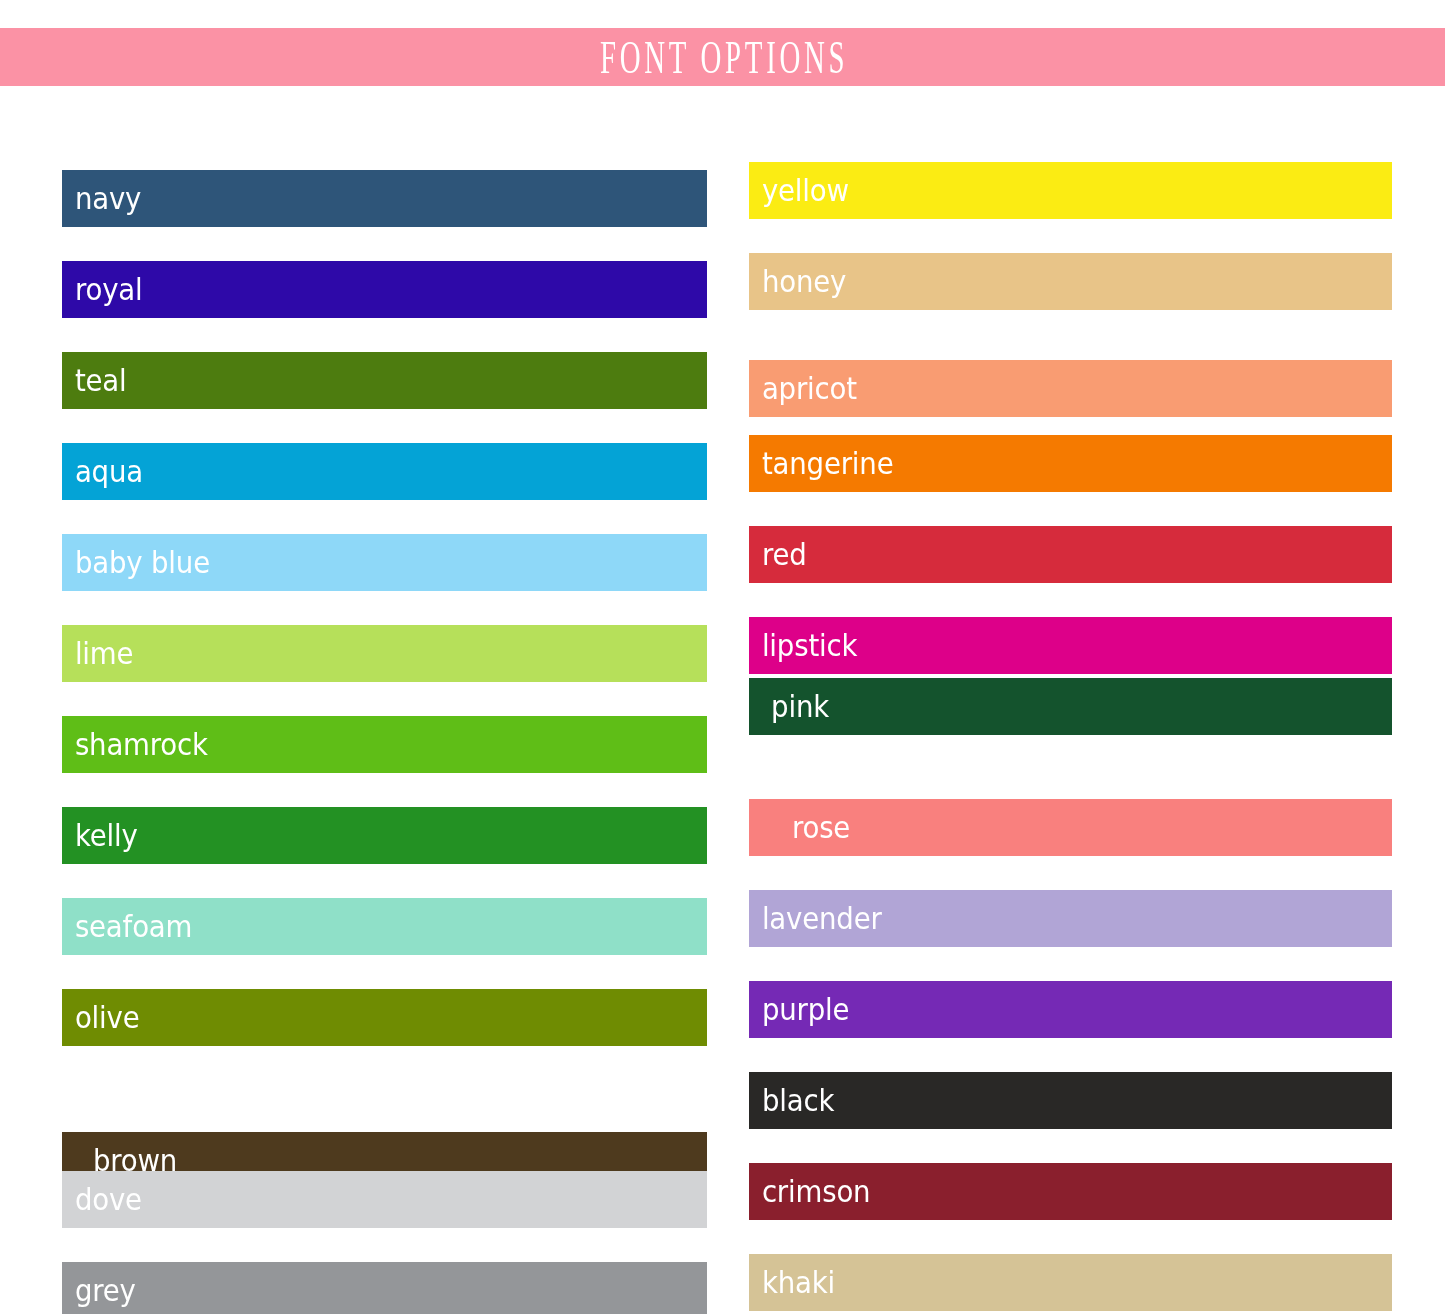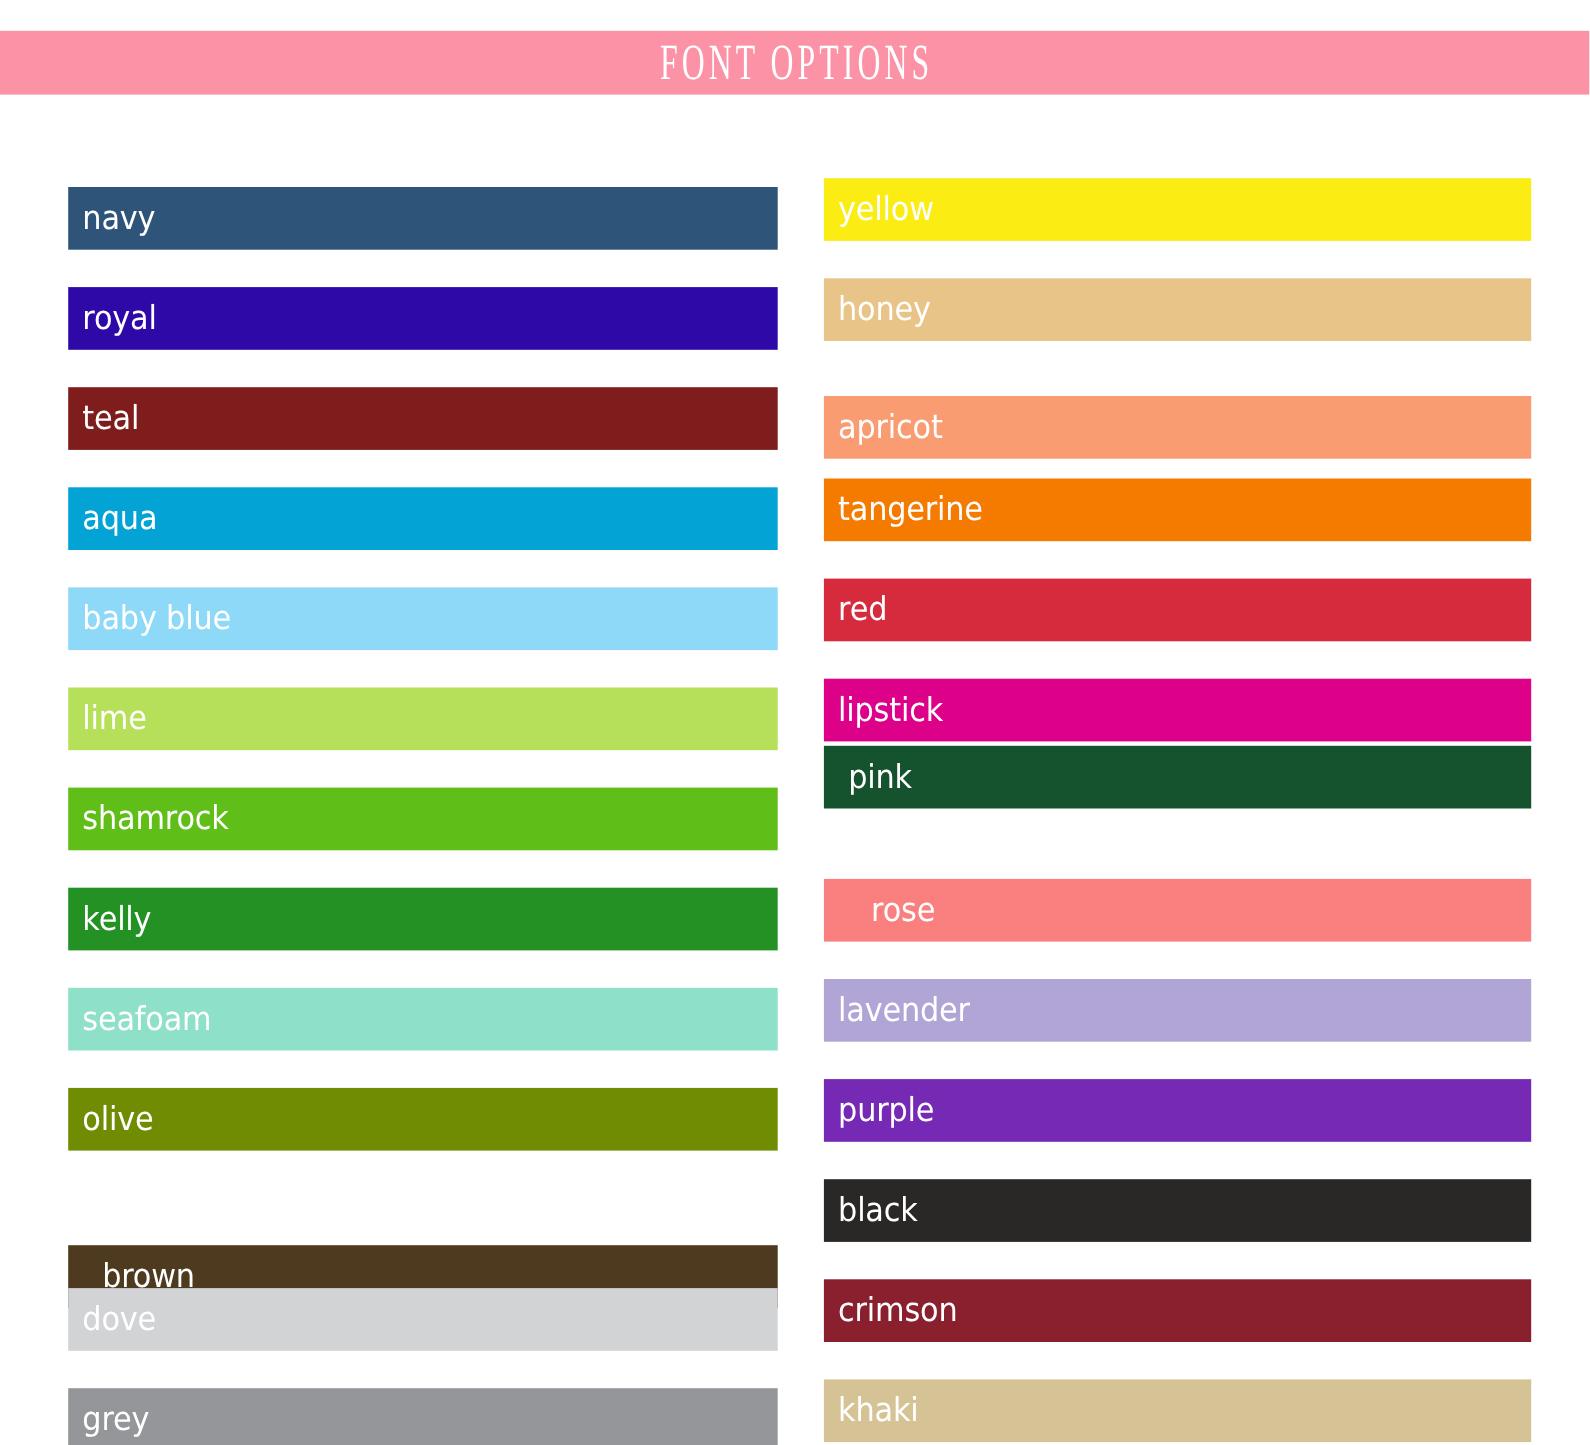--- a/index.html
+++ b/index.html
@@ -87,21 +87,21 @@
 </div>
 
 <div class="swatch-board">
   <div class="swatch-column left">
       <div class="swatch-row" style="top: 112px; background: rgb(46, 85, 121);">
         <span class="swatch-label">navy</span>
       </div>
       <div class="swatch-row" style="top: 203px; background: rgb(46, 9, 168);">
         <span class="swatch-label">royal</span>
       </div>
-      <div class="swatch-row" style="top: 294px; background: #7f1d1d;">
+      <div class="swatch-row" style="top: 294px; background: #4d7c0f;">
         <span class="swatch-label">teal</span>
       </div>
       <div class="swatch-row" style="top: 385px; background: rgb(4, 163, 214);">
         <span class="swatch-label">aqua</span>
       </div>
       <div class="swatch-row" style="top: 476px; background: rgb(142, 216, 248);">
         <span class="swatch-label">baby blue</span>
       </div>
       <div class="swatch-row" style="top: 567px; background: rgb(182, 224, 90);">
         <span class="swatch-label">lime</span>

